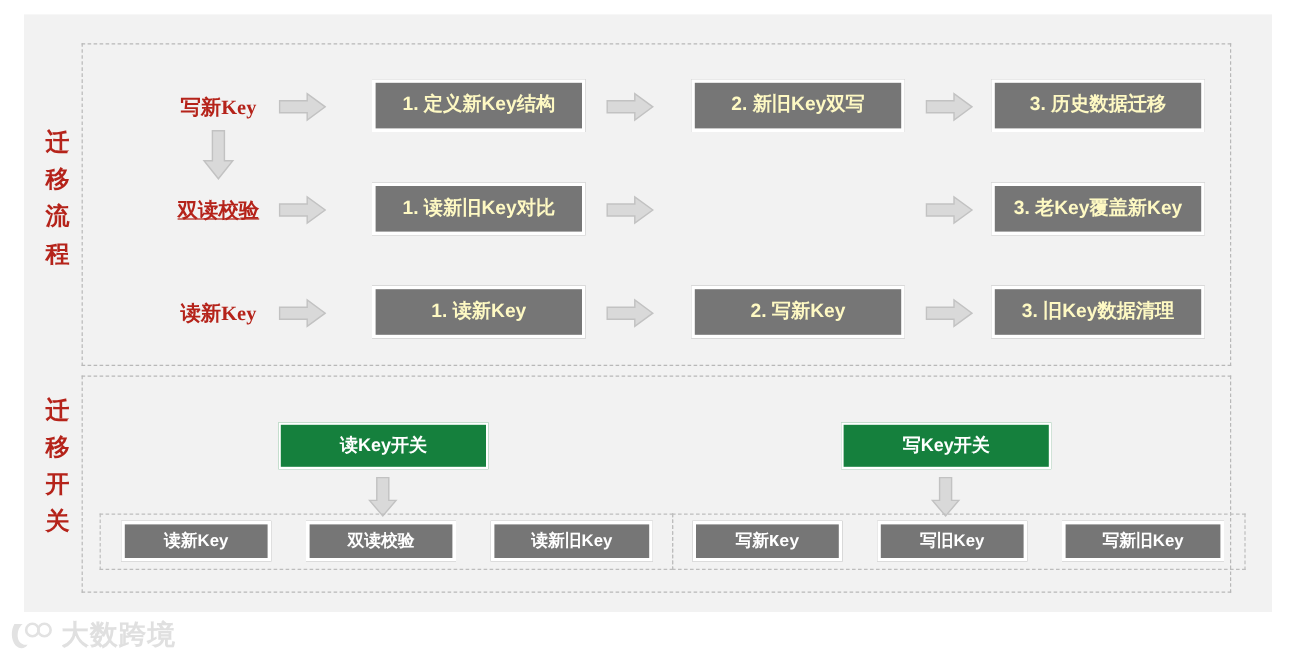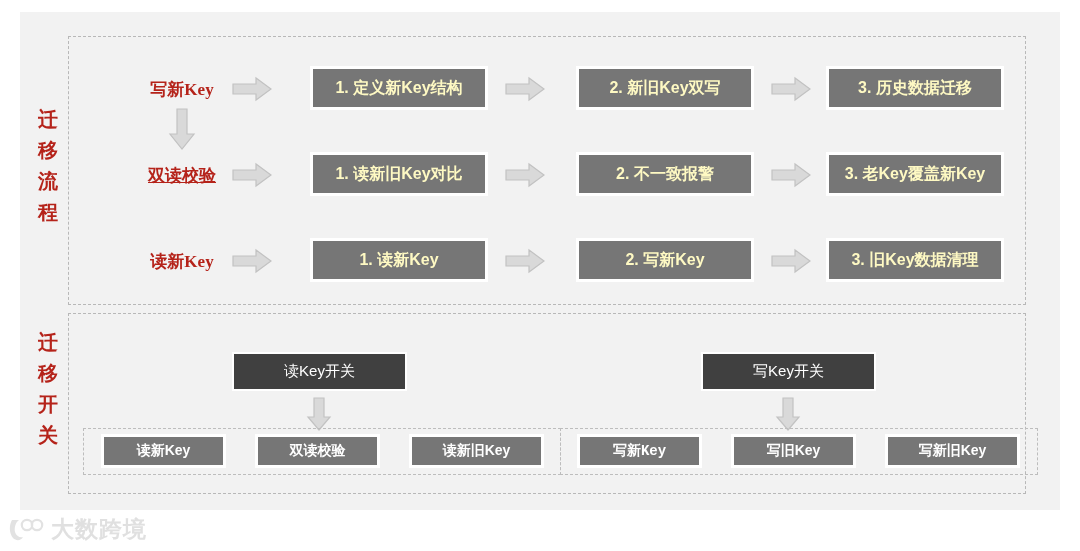--- a/index.html
+++ b/index.html
@@ -91,25 +91,25 @@
     align-items: center;
     justify-content: center;
     text-align: center;
     line-height: 1.15;
     padding: 0 4px;
   }
   
   .switch-box-red {
     position: absolute;
     box-sizing: border-box;
-    background: #404040;
+    background: #15803d;
     border: 2px solid #ffffff;
     color: #ffffff;
     font-size: 15px;
-    font-weight: normal;
+    font-weight: bold;
     display: flex;
     align-items: center;
     justify-content: center;
     text-align: left;
   }
   
   .opt {
     position: absolute;
     box-sizing: border-box;
     background: #767676;
@@ -230,21 +230,20 @@
   </div>
 
   <div class="step" style="left:310px; top:152px; width:178px; height:44px;">1. 读新旧Key对比</div>
 
   <div class="arrow-right" style="left:505px; top:162px;">
     <svg viewBox="0 0 40 26" preserveAspectRatio="none">
       <polygon class="arw-fill" points="1,8 24,8 24,2 39,13 24,24 24,18 1,18"></polygon>
     </svg>
   </div>
 
-  <div class="step" style="left:576px; top:152px; width:178px; height:44px;">2. 不一致报警</div>
 
   <div class="arrow-right" style="left:771px; top:162px;">
     <svg viewBox="0 0 40 26" preserveAspectRatio="none">
       <polygon class="arw-fill" points="1,8 24,8 24,2 39,13 24,24 24,18 1,18"></polygon>
     </svg>
   </div>
 
   <div class="step" style="left:826px; top:152px; width:178px; height:44px;">3. 老Key覆盖新Key</div>
 
   <div class="row-label" style="left:122px; top:250px;">读新Key</div>

